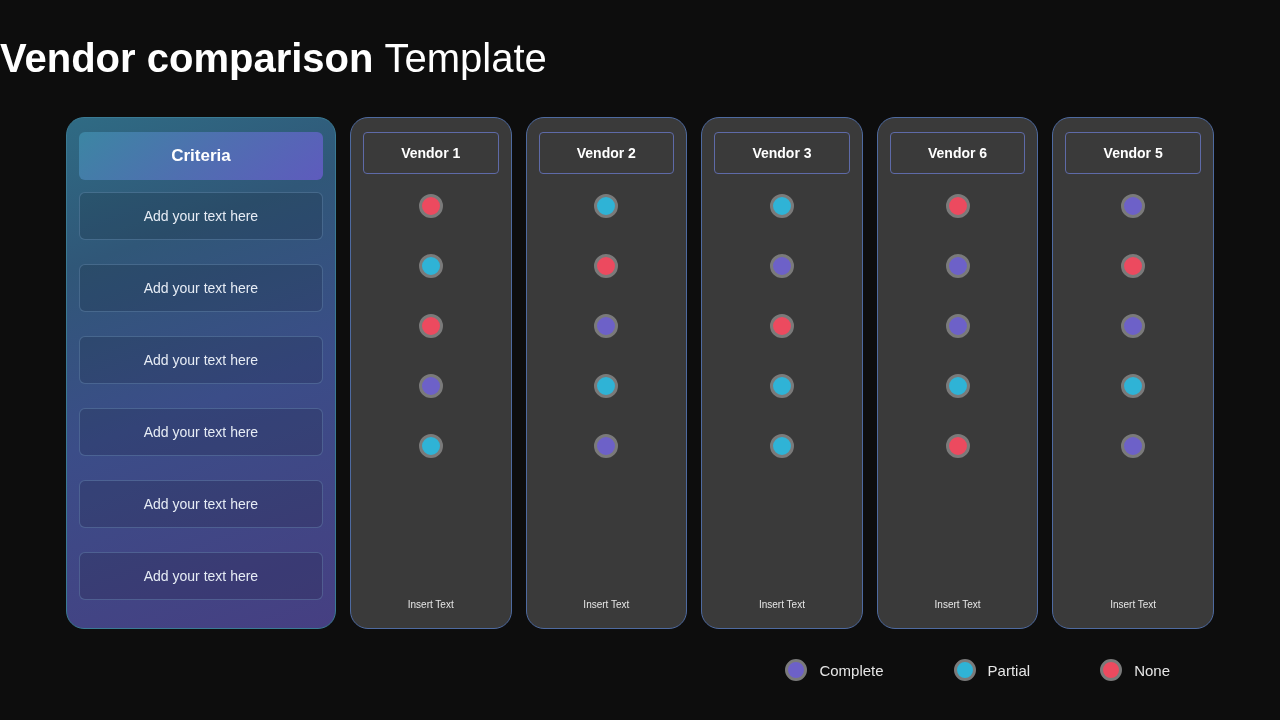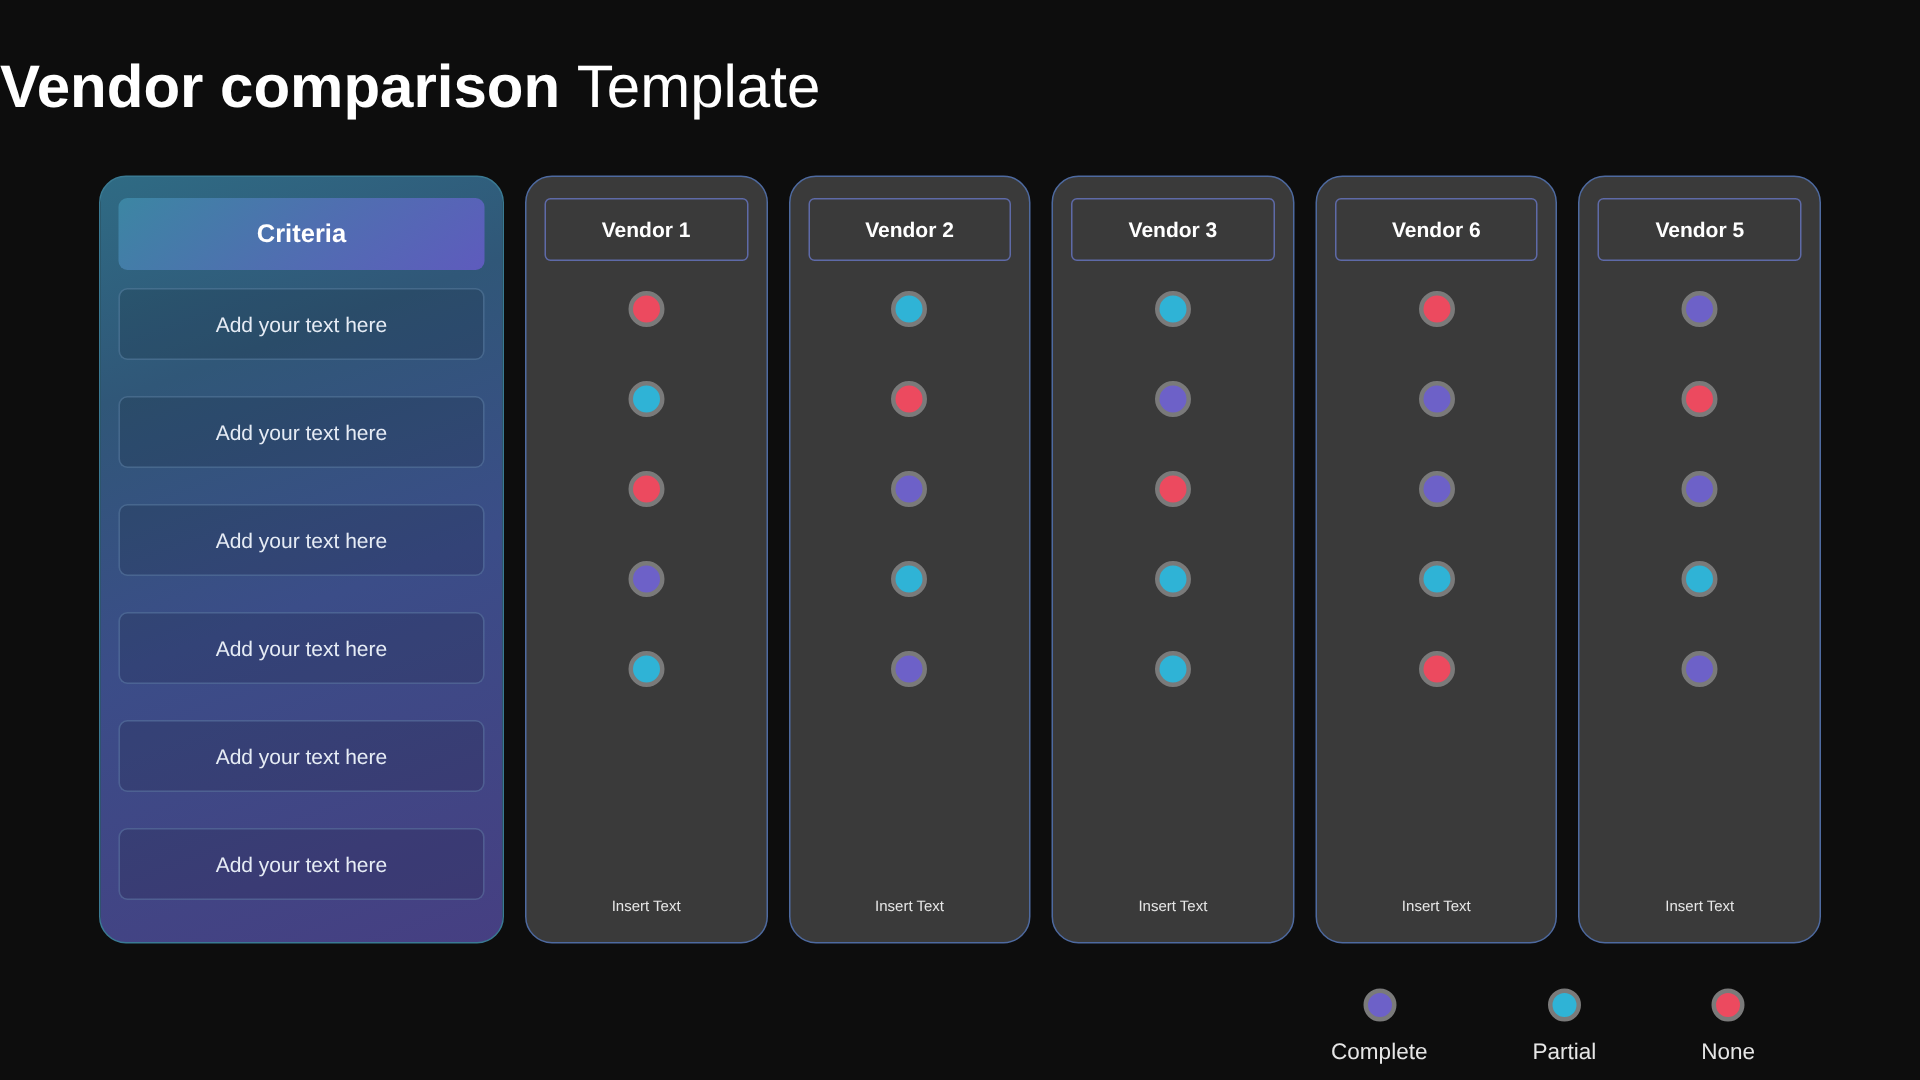--- a/index.html
+++ b/index.html
@@ -102,21 +102,20 @@
     align-items: center;
     gap: 70px;
     padding: 30px 110px 0 0;
     font-size: 15px;
     color: #e6e6e6;
   }
   .legend-item {
     display: flex;
     align-items: center;
     gap: 12px;
-    flex-direction: column;
   }
   .legend .dot { width: 22px; height: 22px; }
 </style>
 </head>
 <body>
 
 <div class="title">
   <span class="bold">Vendor comparison</span>
   <span class="light">Template</span>
 </div>

